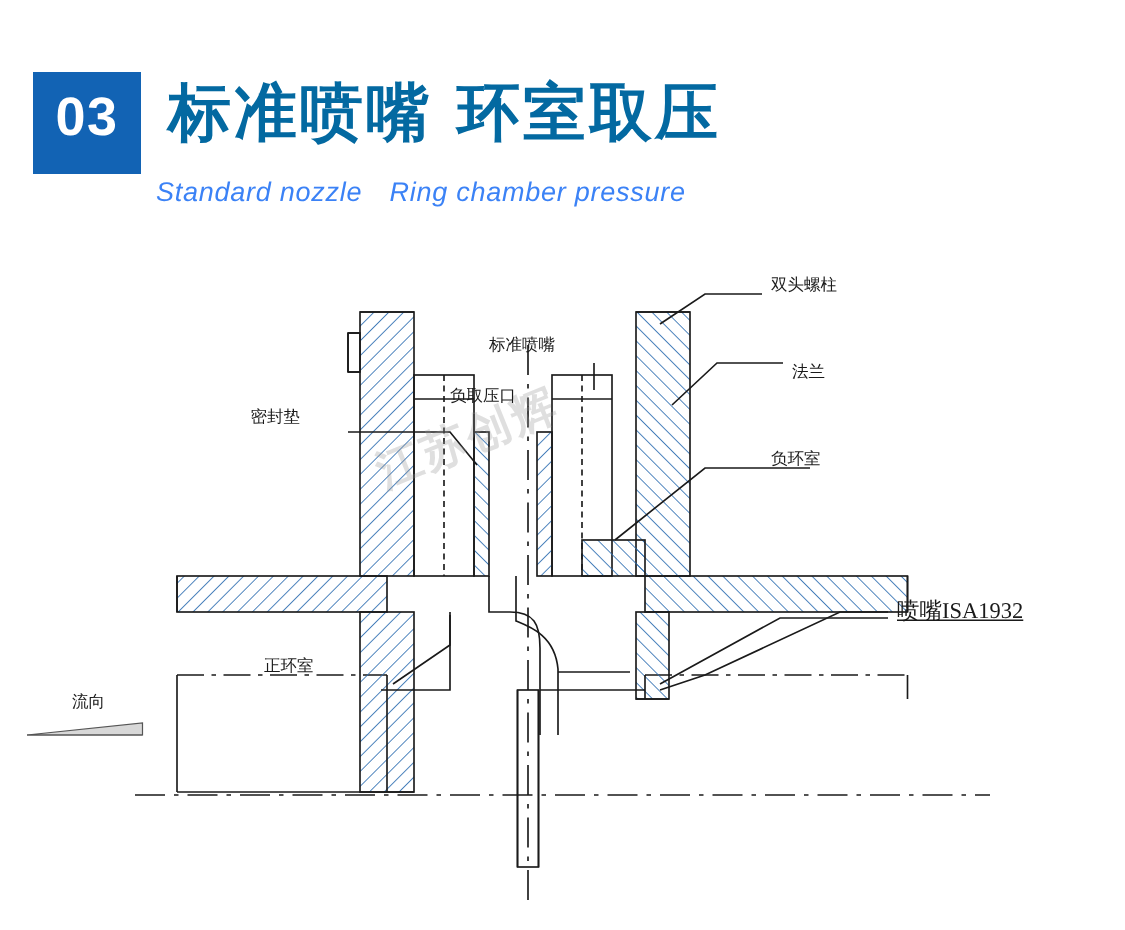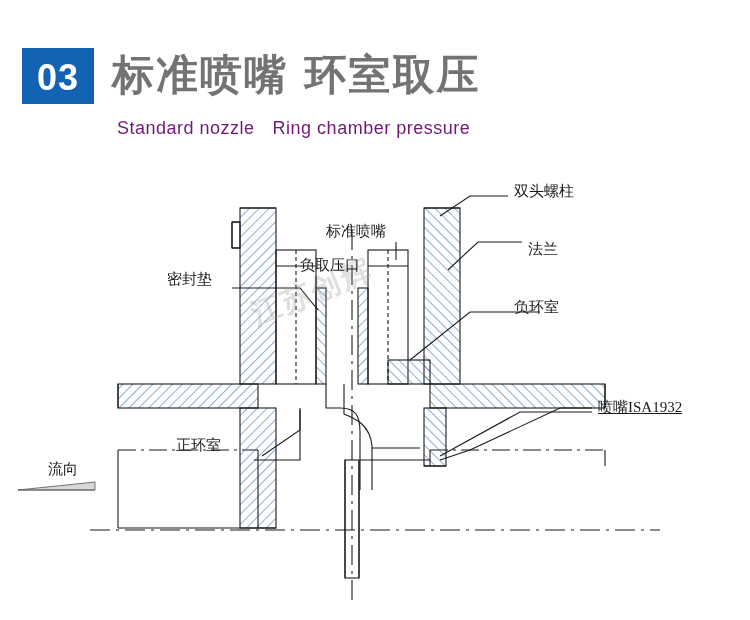--- a/index.html
+++ b/index.html
@@ -21,50 +21,51 @@
     left: 0;
     top: 0;
     width: 750px;
     height: 160px;
   }
   .badge {
     position: absolute;
     left: 22px;
     top: 48px;
     width: 72px;
-    height: 56px;
+    height: 68px;
     background: #1263b4;
     color: #ffffff;
     font-size: 36px;
     font-weight: bold;
     line-height: 60px;
     text-align: center;
     letter-spacing: 1px;
     font-family: "Liberation Sans", sans-serif;
   }
   .title-cn {
     position: absolute;
     left: 112px;
     top: 47px;
     font-size: 42px;
     font-weight: bold;
-    color: #737373;
+    color: #0369a1;
     letter-spacing: 2px;
     white-space: nowrap;
     font-family: "DejaVu Sans", sans-serif;
   }
   .title-en {
     position: absolute;
-    left: 117px;
+    left: 104px;
     top: 118px;
     font-size: 18px;
-    color: #701a75;
+    color: #3b82f6;
     letter-spacing: 0.5px;
     white-space: nowrap;
     font-family: "Liberation Sans", sans-serif;
+    font-style: italic;
   }
   .title-en .gap {
     display: inline-block;
     width: 18px;
   }
 
   
   .drawing {
     position: absolute;
     left: 0;
@@ -85,21 +86,21 @@
     font-weight: bold;
     transform: rotate(-22deg);
     letter-spacing: 2px;
     font-family: "DejaVu Sans", sans-serif;
     pointer-events: none;
     white-space: nowrap;
   }
 
   .lbl {
     position: absolute;
-    font-size: 15px;
+    font-size: 11px;
     color: #1a1a1a;
     white-space: nowrap;
     font-family: Liberation Serif, serif;
   }
   .lbl-lat {
     font-family: "Liberation Serif", serif;
     font-size: 15px;
   }
 </style>
 </head>

